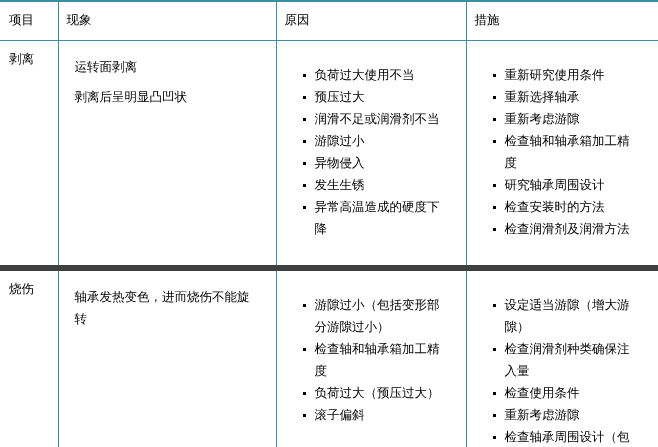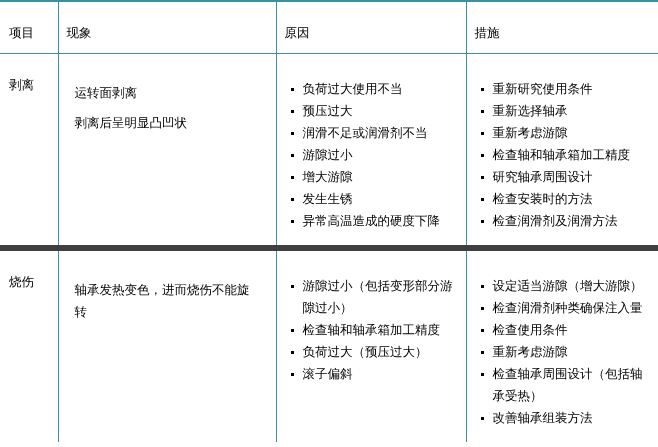--- a/index.html
+++ b/index.html
@@ -28,21 +28,21 @@
   table.fault-table col.c1 { width: 58px; }
   table.fault-table col.c2 { width: 218px; }
   table.fault-table col.c3 { width: 190px; }
   table.fault-table col.c4 { width: 192px; }
 
   table.fault-table th,
   table.fault-table td {
     vertical-align: top;
     text-align: left;
     font-weight: normal;
-    padding: 20px 8px 9px 8px;
+    padding: 7px 8px 9px 8px;
     font-size: 12.5px;
     line-height: 22px;
     border-left: 1px solid #3a8fa0;
     box-sizing: border-box;
   }
   table.fault-table th:first-child,
   table.fault-table td:first-child {
     border-left: 0;
     padding-left: 9px;
   }
@@ -55,21 +55,21 @@
     border-bottom: 6px solid #404040;
   }
   tbody tr.last-row > td {
     border-bottom: 0;
   }
   .cell-lines > div {
     margin: 8px;
   }
   ul.bullets {
     list-style: none;
-    margin: 4px;
+    margin: 16px;
     padding: 0;
   }
   ul.bullets li {
     position: relative;
     padding-left: 14px;
     margin: 0 0 0 0;
     line-height: 22px;
   }
   ul.bullets li::before {
     content: "";
@@ -110,21 +110,21 @@
         <td class="cell-lines">
           <div>运转面剥离</div>
           <div>剥离后呈明显凸凹状</div>
         </td>
         <td>
           <ul class="bullets">
             <li>负荷过大使用不当</li>
             <li>预压过大</li>
             <li>润滑不足或润滑剂不当</li>
             <li>游隙过小</li>
-            <li>增大游隙</li>
+            <li>异物侵入</li>
             <li>发生生锈</li>
             <li>异常高温造成的硬度下降</li>
           </ul>
         </td>
         <td>
           <ul class="bullets">
             <li>重新研究使用条件</li>
             <li>重新选择轴承</li>
             <li>重新考虑游隙</li>
             <li>检查轴和轴承箱加工精度</li>

